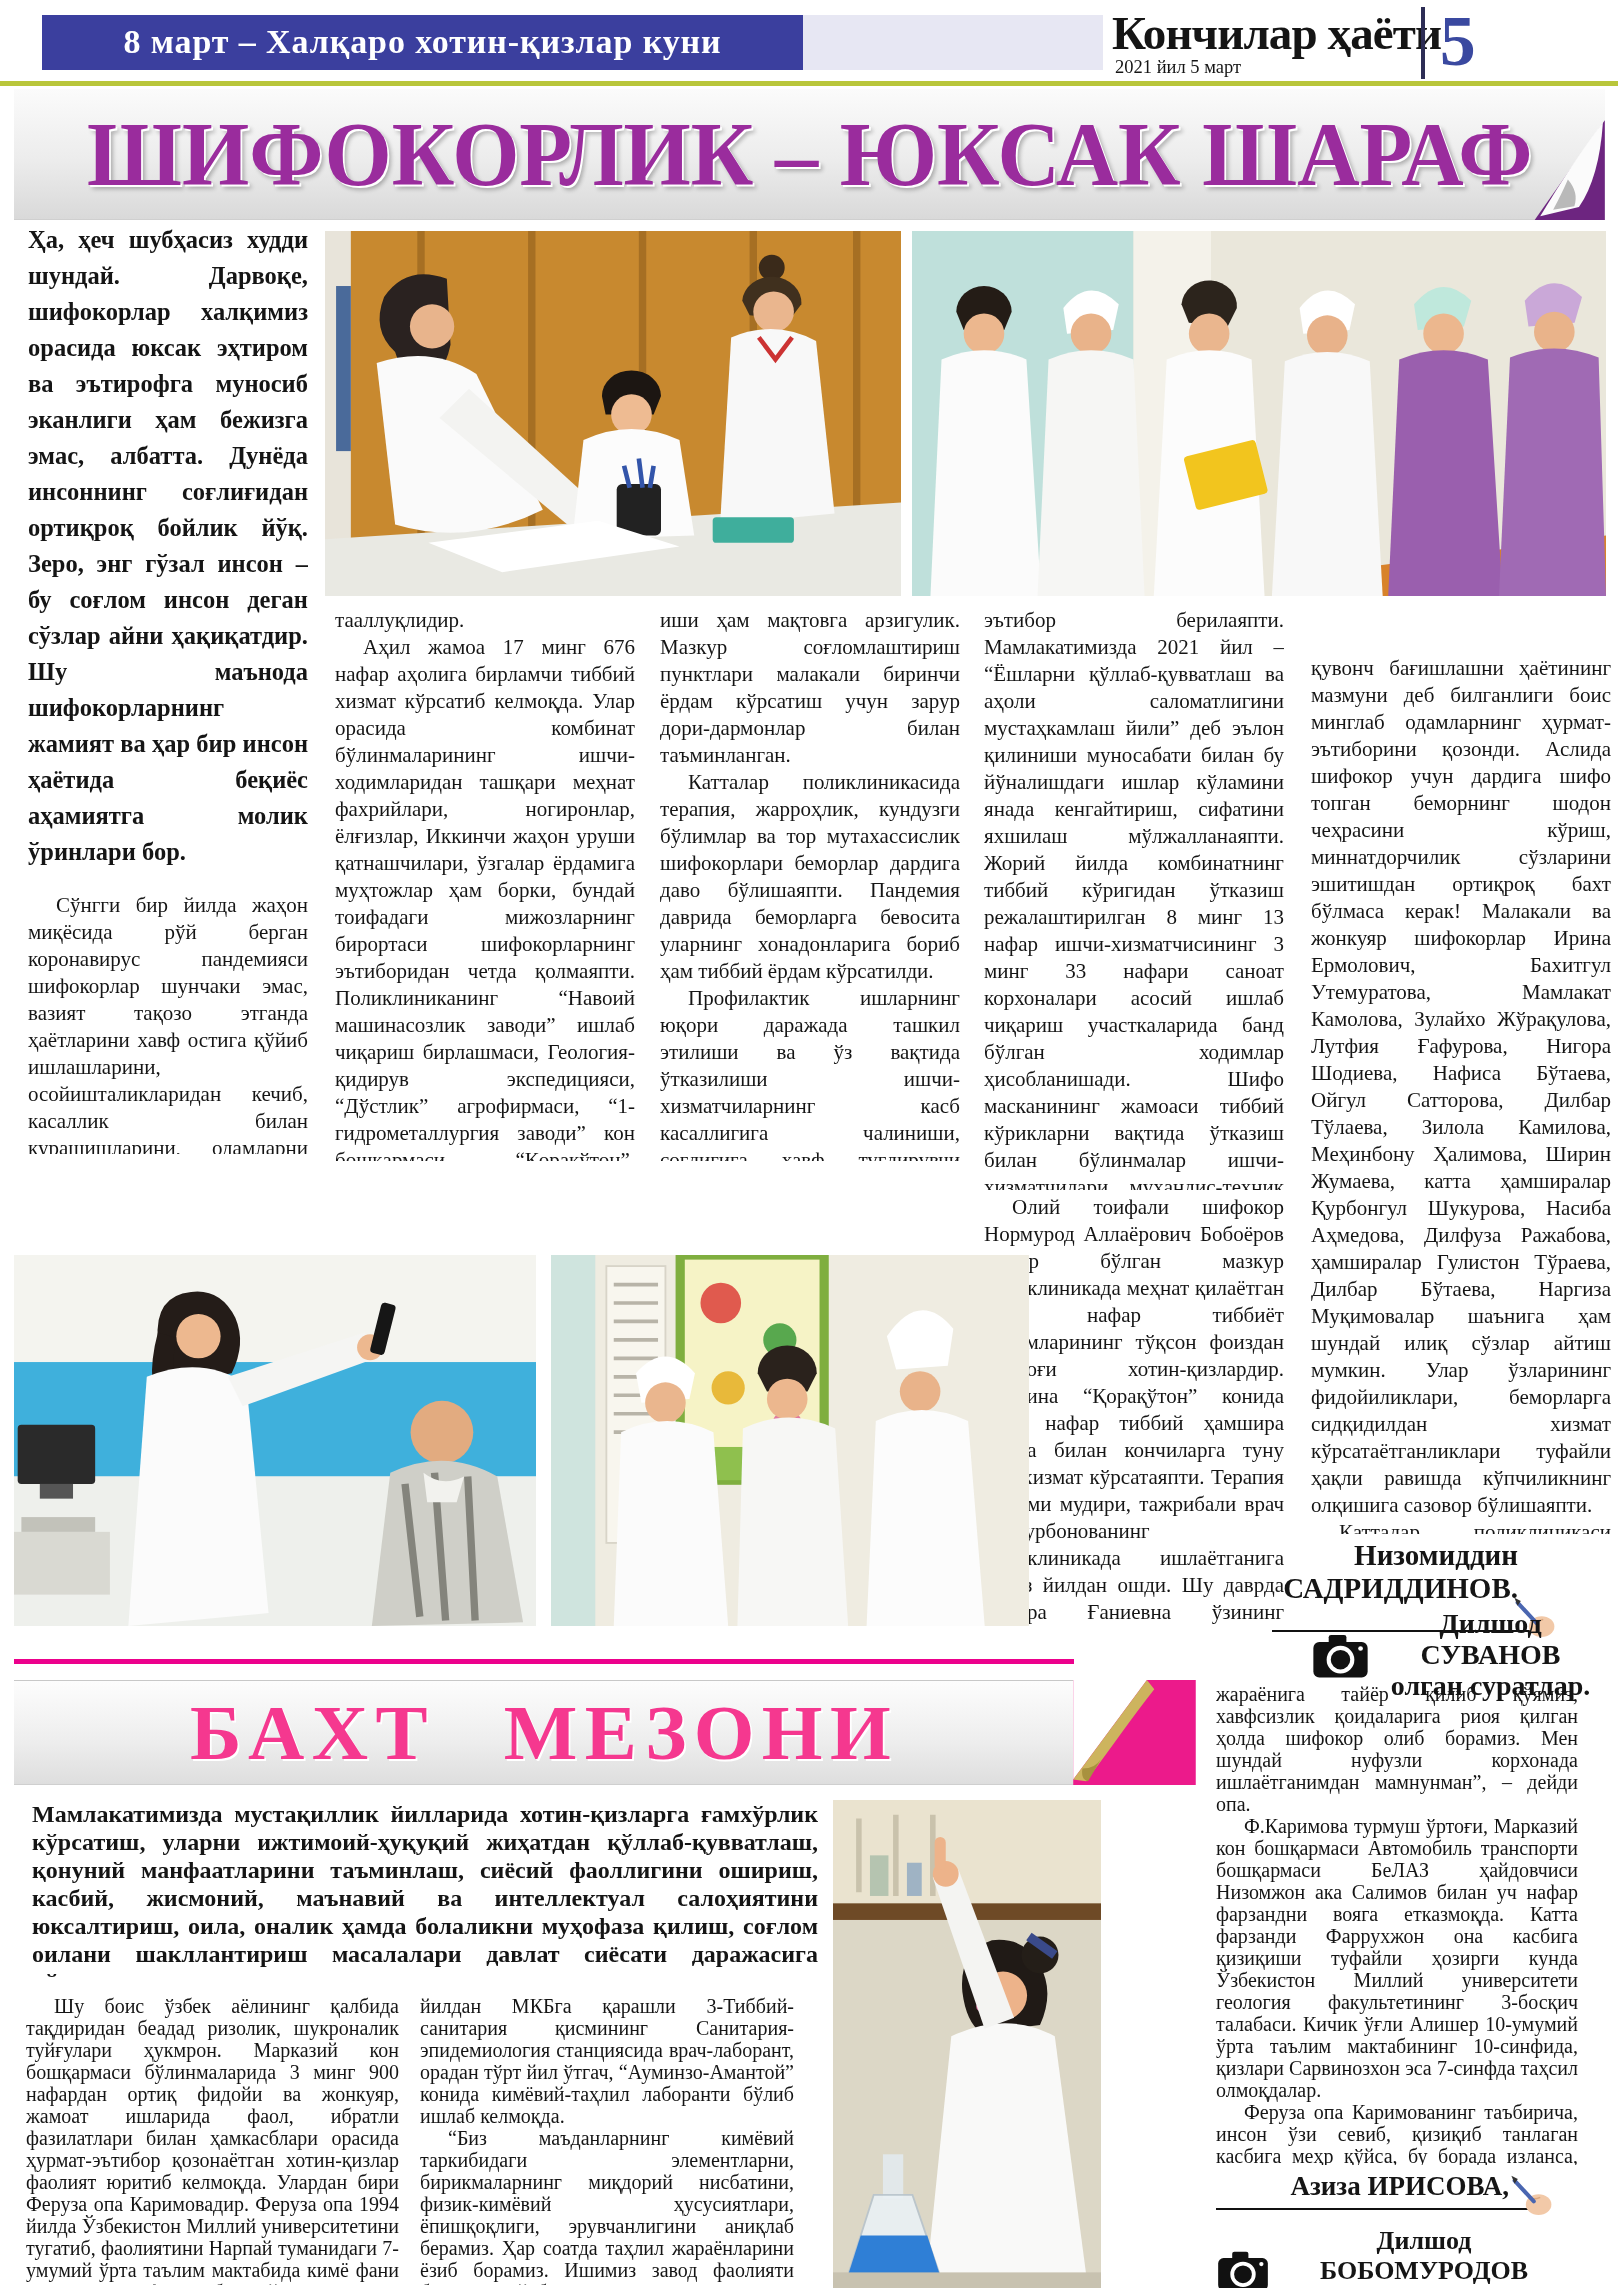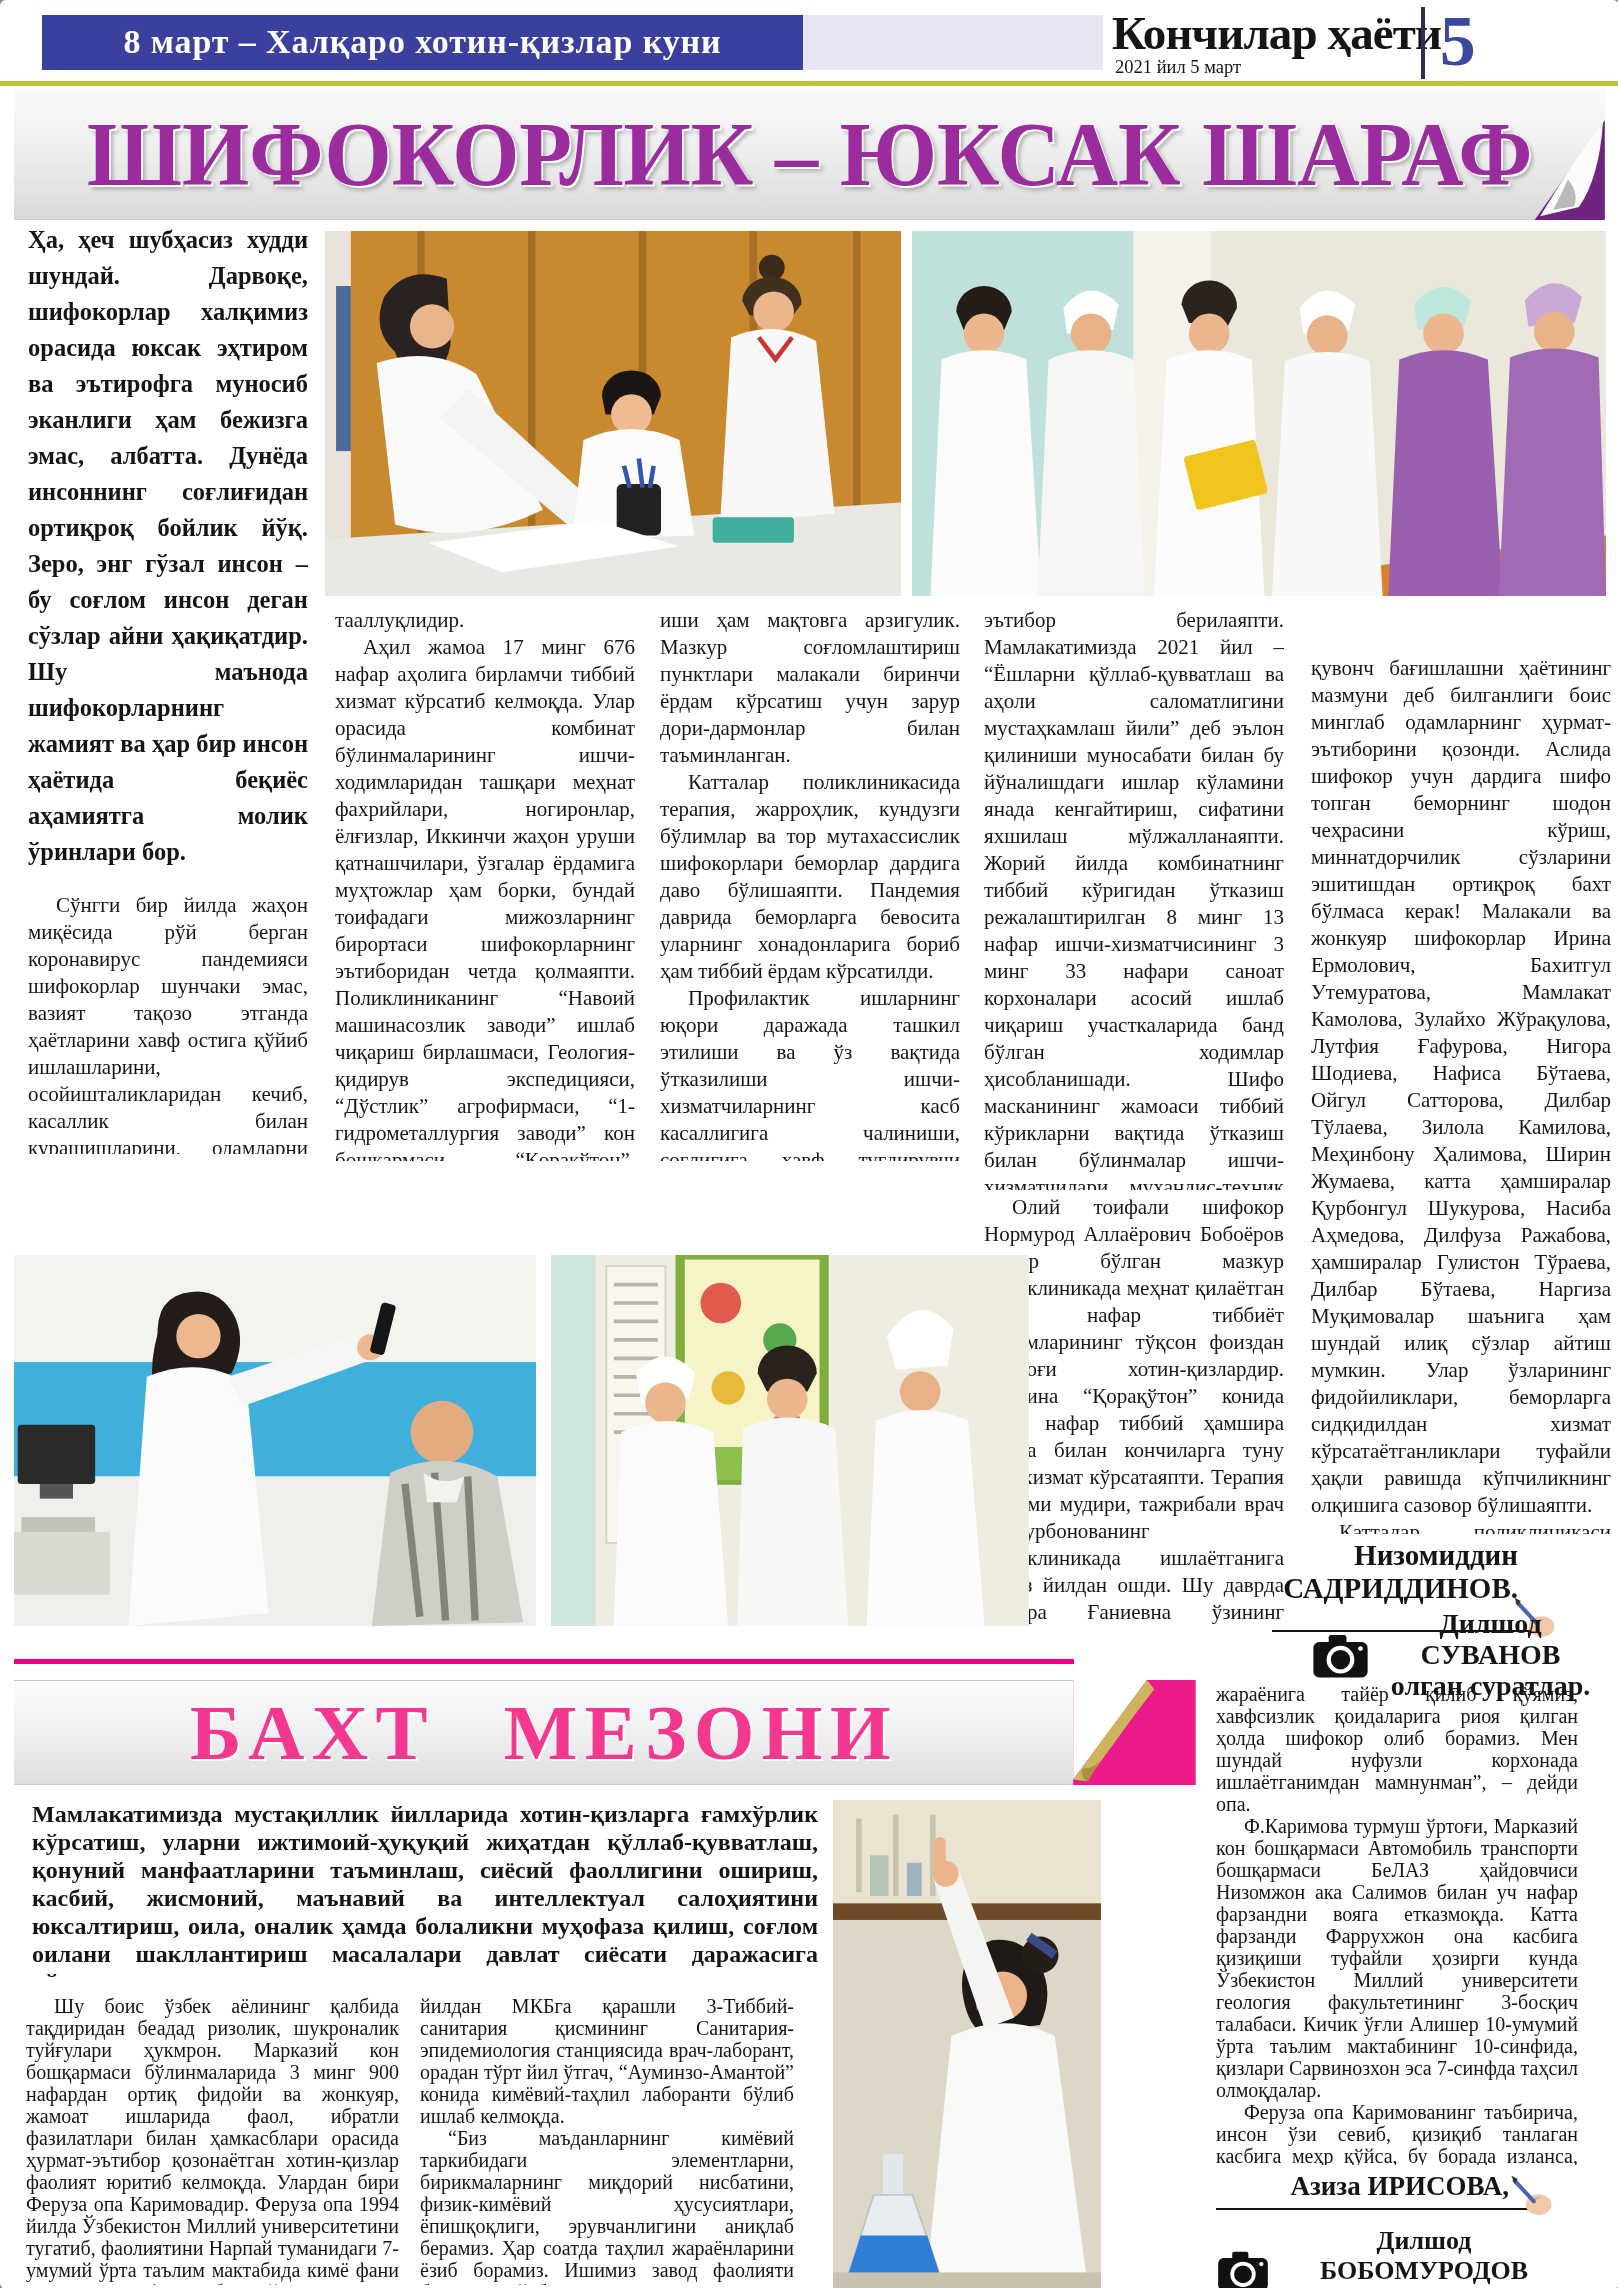--- a/index.html
+++ b/index.html
@@ -1,20 +1,20 @@
 <!DOCTYPE html>
 <html style="font-size:14.8px"><head>
 <meta charset="utf-8">
 <style>
   * { margin:0; padding:0; box-sizing:border-box; }
   html,body { background:#888; }
   .page {
     position:relative; width:1619px; height:2289px; margin:0 auto;
     background:#ffffff; overflow:hidden;
-    font-family:"Liberation Serif","DejaVu Serif",serif; color:#151515;border-radius:6px;
+    font-family:"Liberation Serif","DejaVu Serif",serif; color:#151515;
   }
   .abs { position:absolute; }
 
   
   .banner { left:42px; top:14.8px; width:761px; height:55px; background:#3b3f9e;
             display:flex; align-items:center; justify-content:center; }
   .banner span { color:#fff; font-weight:bold; font-size:34px; letter-spacing:0.9px; }
   .banner-ext { left:803px; top:14.8px; width:300px; height:55px; background:#e7e7f3; }
   .masthead-title { left:1112px; top:5.5px; width:314px; height:52px;
                     font-weight:bold; font-size:47px; letter-spacing:-0.9px; white-space:nowrap; }

